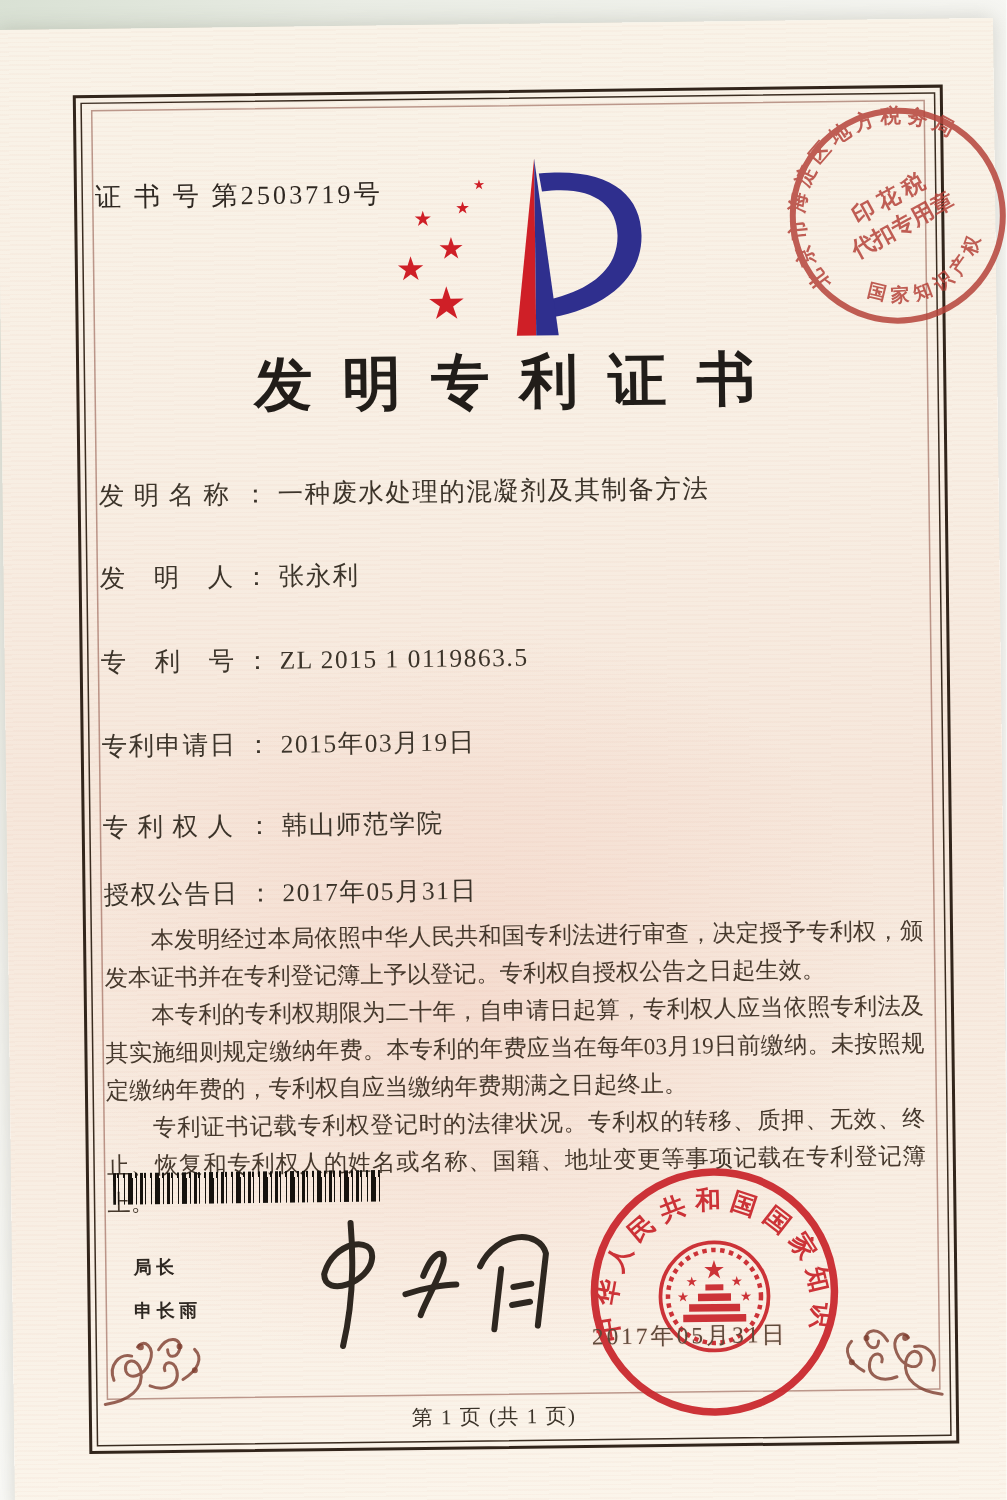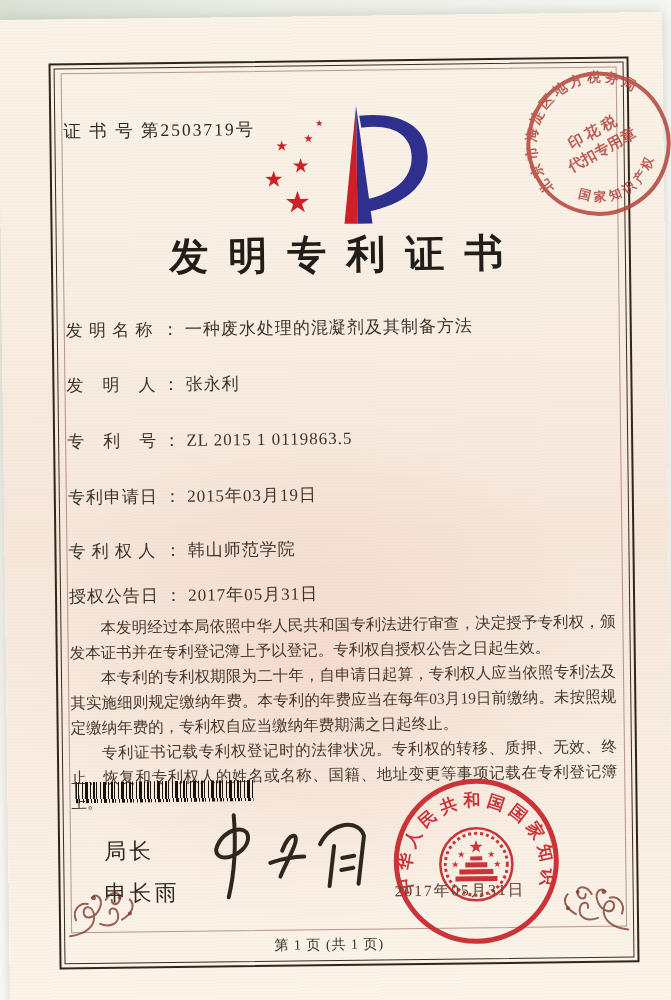--- a/index.html
+++ b/index.html
@@ -56,21 +56,21 @@
   .body-text p{margin:0;text-indent:2em;}
   .barcode{
     position:absolute;left:68px;top:763px;width:178px;height:21px;
     background:repeating-linear-gradient(90deg,
       #16120e 0px,#16120e 2px,transparent 2px,transparent 3px,
       #16120e 3px,#16120e 4px,transparent 4px,transparent 7px,
       #16120e 7px,#16120e 8px,transparent 8px,transparent 10px,
       #16120e 10px,#16120e 13px,transparent 13px,transparent 15px,
       #16120e 15px,#16120e 16px,transparent 16px,transparent 18px);
   }
-  .director{position:absolute;left:96px;top:818px;font-size:22px;color:#2f2822;letter-spacing:3px;}
+  .director{position:absolute;left:81px;top:818px;font-size:12px;color:#2f2822;letter-spacing:3px;font-weight:bold;}
   .director div{margin-bottom:12px;}
   .signature{position:absolute;left:182px;top:788px;width:190px;height:100px;}
   .seal{position:absolute;left:383px;top:762px;width:170px;height:170px;opacity:0.93;}
   .seal-date{
     position:absolute;left:386px;top:866px;font-size:15.5px;color:#5d4a3a;
     letter-spacing:2px;z-index:5;text-shadow:0 0 1px rgba(200,40,40,0.25);
   }
   .footer{
     position:absolute;left:0;width:640px;top:920px;text-align:center;
     font-size:14px;color:#3c342a;letter-spacing:1px;

